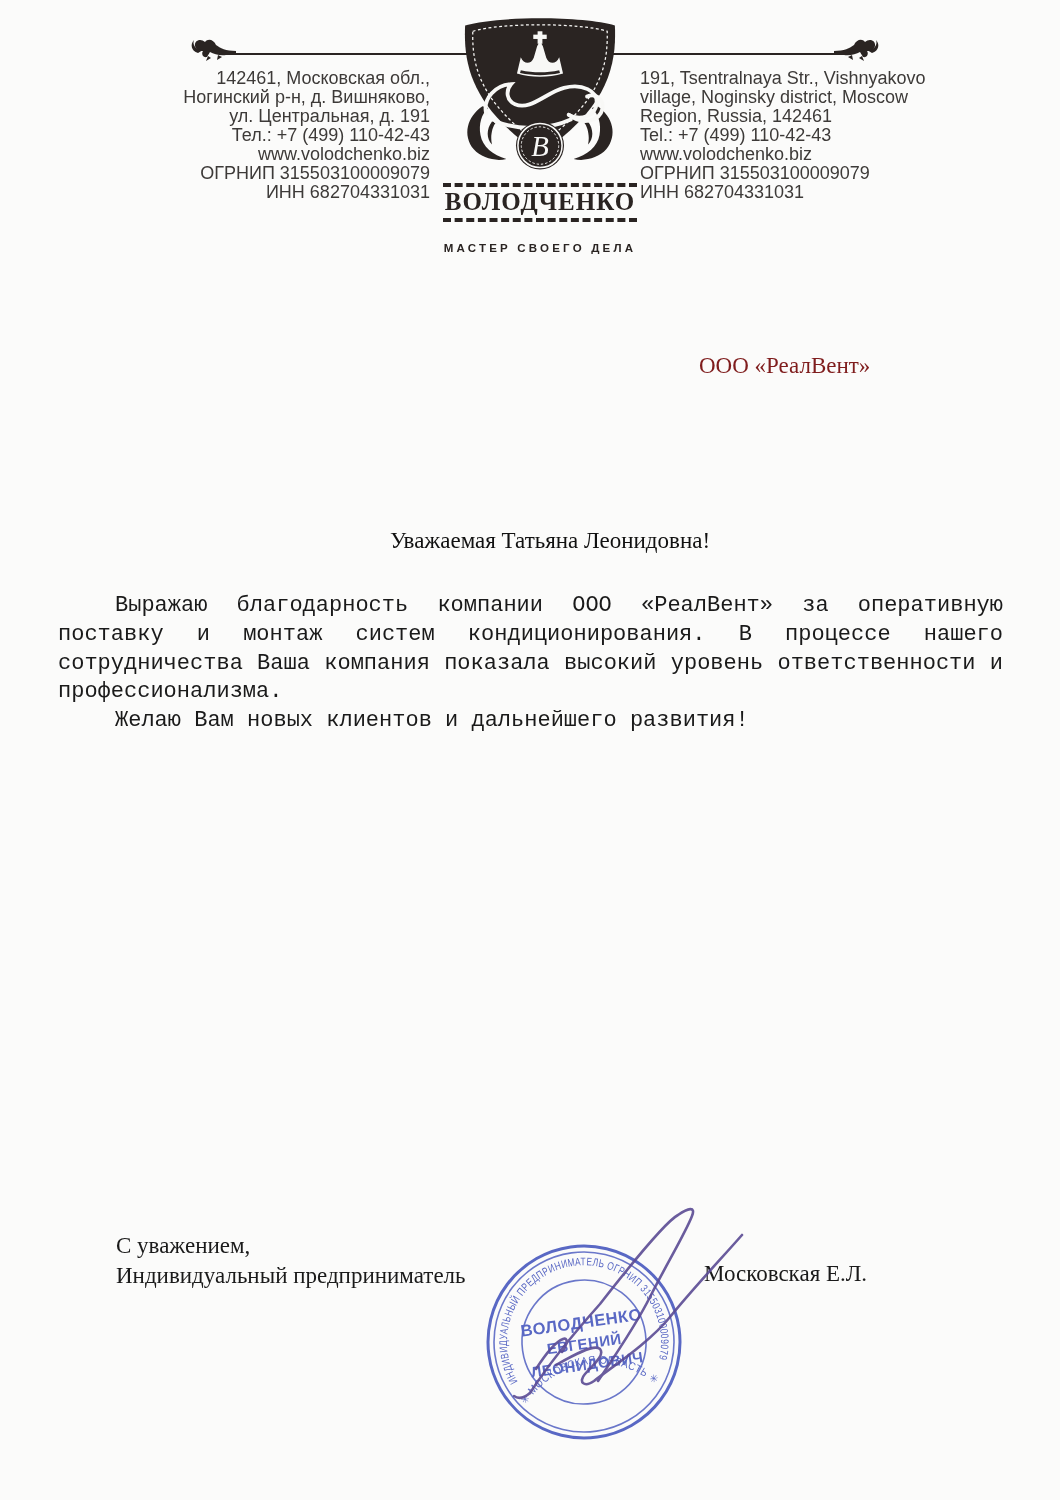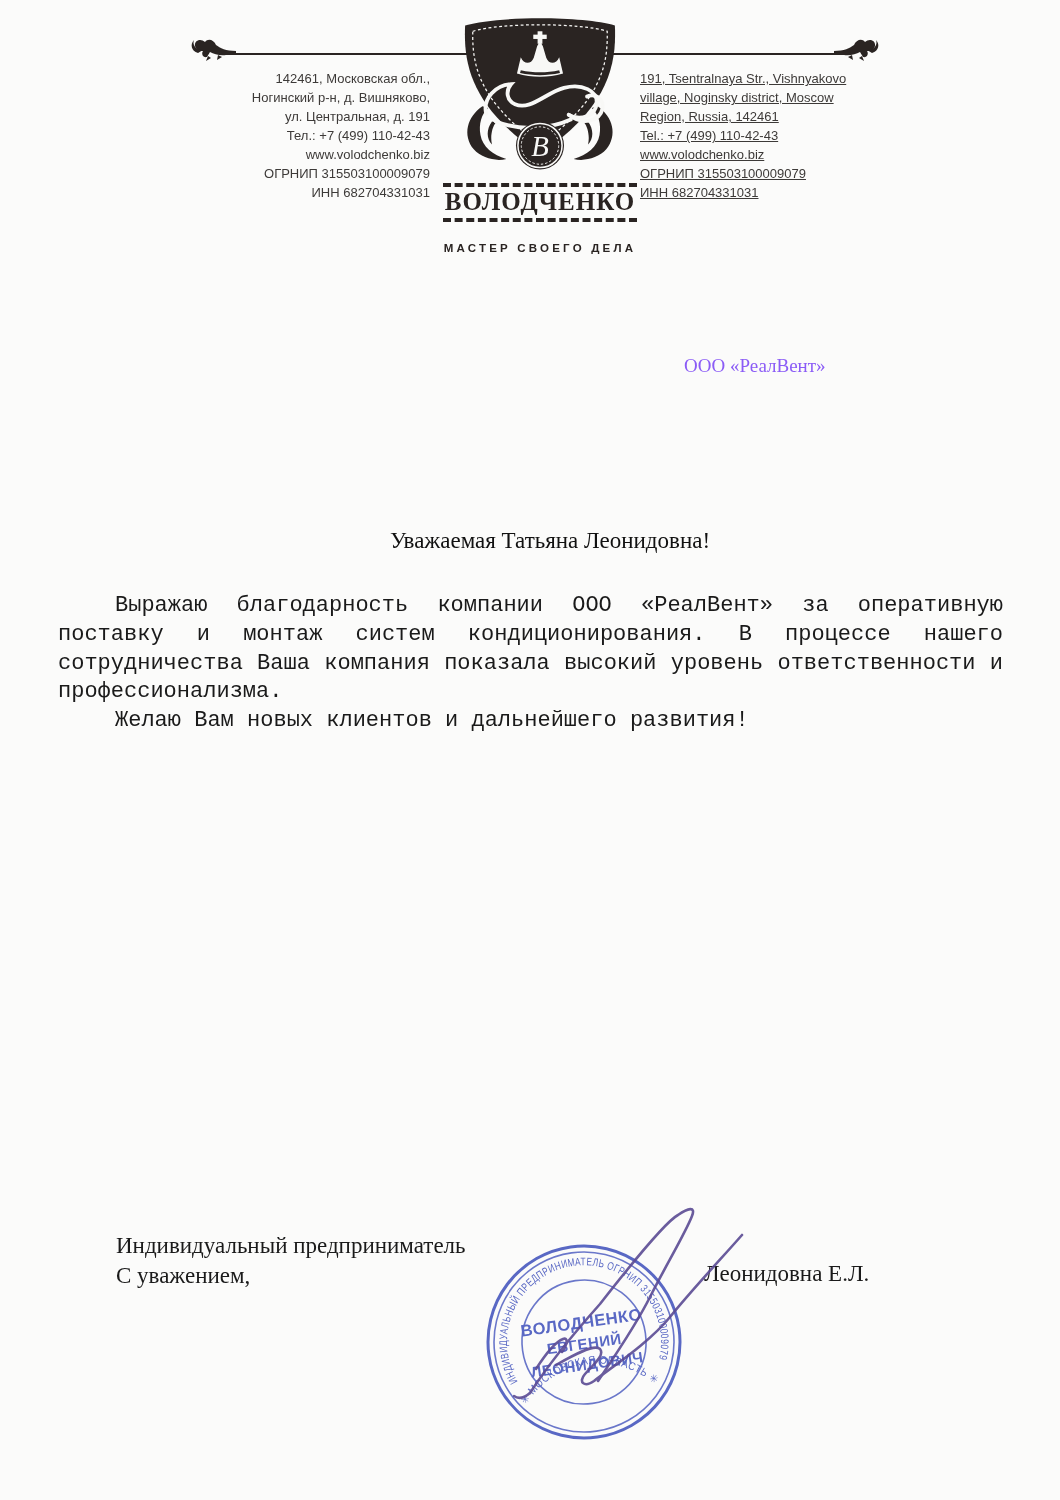--- a/index.html
+++ b/index.html
@@ -10,39 +10,39 @@
     font-family:"Liberation Serif","DejaVu Serif",serif;color:#1a1a1a;
   }
   
   .rule{position:absolute;left:230px;top:53px;width:608px;height:2px;background:#2a2422;}
   .weasel{position:absolute;top:36px;width:46px;height:26px;}
   .weasel-left{left:190px;}
   .weasel-right{left:834px;transform:scaleX(-1);}
   .addr{
     position:absolute;top:69px;
     font-family:"Liberation Sans","DejaVu Sans",sans-serif;
-    font-size:13px;line-height:19px;color:#3d3a38;
+    font-size:18px;line-height:19px;color:#3d3a38;
   }
   .addr-ru{left:150px;width:280px;text-align:right;}
-  .addr-en{left:640px;width:300px;text-align:left;text-decoration:underline;}
+  .addr-en{left:640px;width:300px;text-align:left;}
   .logo{position:absolute;left:443px;top:14px;width:194px;text-align:center;}
   .logo svg.shield{display:block;margin:0 auto;}
   .brand{
     margin-top:1px;padding:1px 0 2px 0;
     border-top:4px dashed #2a2422;border-bottom:4px dashed #2a2422;
     font-family:"Liberation Serif","DejaVu Serif",serif;
     font-weight:bold;font-size:25px;letter-spacing:1px;color:#2a2422;white-space:nowrap;
   }
   .tagline{
     margin-top:20px;
     font-family:"Liberation Sans","DejaVu Sans",sans-serif;
     font-weight:bold;font-size:11.5px;letter-spacing:3.2px;color:#2a2422;white-space:nowrap;
   }
   
-  .recipient{position:absolute;left:684px;top:352px;font-size:19px;line-height:28px;color:#8b5cf6;}
+  .recipient{position:absolute;left:699px;top:352px;font-size:23px;line-height:28px;color:#7f1d1d;}
   .recipient .from-line{margin-top:22px;}
   .salutation{
     position:absolute;left:58px;top:528px;width:984px;
     text-align:center;font-weight:normal;font-size:23px;color:#111;
   }
   .body-text{position:absolute;left:58px;top:592px;width:945px;}
   .body-text p{
     margin:0;font-size:22px;line-height:28.8px;
     text-align:justify;text-indent:57px;color:#1a1a1a;font-family:Liberation Mono, monospace;
   }
@@ -130,24 +130,24 @@
   </div>
 
   <div class="salutation">Уважаемая Татьяна Леонидовна!</div>
 
   <div class="body-text">
     <p>Выражаю благодарность компании ООО «РеалВент» за оперативную поставку и монтаж систем кондиционирования. В процессе нашего сотрудничества Ваша компания показала высокий уровень ответственности и профессионализма.</p>
     <p>Желаю Вам новых клиентов и дальнейшего развития!</p>
   </div>
 
   <div class="closing">
+    <div>С уважением,</div>
     <div>Индивидуальный предприниматель</div>
-    <div>С уважением,</div>
   </div>
-  <div class="closing-name">Леонидовна Е.Л.</div>
+  <div class="closing-name">Московская Е.Л.</div>
 
   <svg class="stamp" viewBox="0 0 230 230">
     <g transform="translate(115,115) rotate(-8)" opacity="0.92">
       <circle r="96" fill="none" stroke="#4c5cc0" stroke-width="3"></circle>
       <circle r="90" fill="none" stroke="#4c5cc0" stroke-width="1.6" opacity="0.9"></circle>
       <circle r="62" fill="none" stroke="#4c5cc0" stroke-width="1.6" opacity="0.9"></circle>
       <defs>
         <path id="arcTop" d="M -71,30 A 77,77 0 1 1 71,30"></path>
         <path id="arcBottom" d="M -66,54 A 85,85 0 0 1 66,54"></path>
       </defs>

